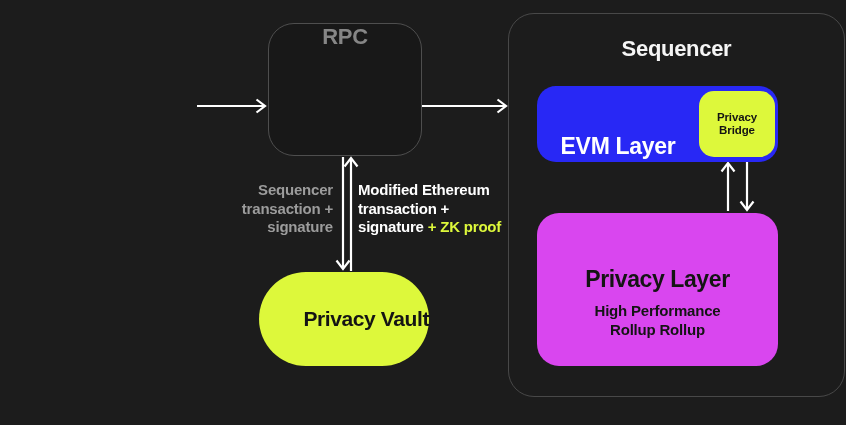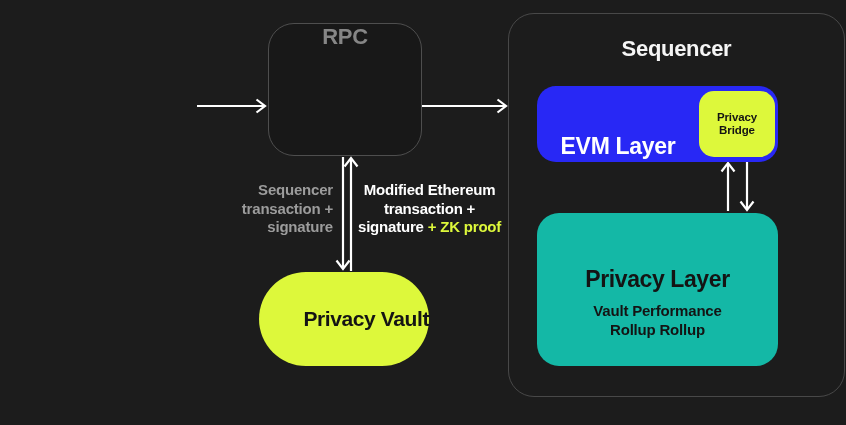--- a/index.html
+++ b/index.html
@@ -39,21 +39,21 @@
   .bridge{
     position:absolute;right:3px;top:5px;width:76px;height:66px;
     background:#ddf83b;border-radius:15px;box-sizing:border-box;
     display:flex;align-items:center;justify-content:center;text-align:center;
     padding:0 10px;
     margin-left:48px;
   }
   .bridge span{color:#141414;font-weight:700;font-size:11.5px;line-height:13.5px;letter-spacing:-0.1px;}
   .player{
     position:absolute;left:28px;top:199px;width:241px;height:153px;
-    background:#14b8a6;border-radius:22px;
+    background:#d946ef;border-radius:22px;
   }
   .pl-title{
     position:absolute;top:53px;left:0;width:100%;text-align:center;
     color:#141414;font-weight:700;font-size:23px;line-height:26px;letter-spacing:-0.4px;
   }
   .pl-sub{
     position:absolute;top:88px;left:0;width:100%;text-align:center;
     color:#141414;font-weight:700;font-size:15px;line-height:19px;letter-spacing:-0.2px;
   }
   .vault{
@@ -61,21 +61,21 @@
     background:#ddf83b;border-radius:47px;
     display:flex;align-items:center;justify-content:flex-end;
   }
   .vault span{color:#141414;font-weight:700;font-size:21px;letter-spacing:-0.4px;}
   
   .edge-label{
     position:absolute;top:181px;font-weight:700;font-size:15px;line-height:18.5px;
     letter-spacing:-0.2px;
   }
   .edge-label.request{right:513px;text-align:right;color:#9c9c9c;}
-  .edge-label.response{left:358px;text-align:center;color:#ffffff;}
+  .edge-label.response{left:358px;text-align:left;color:#ffffff;}
   .volt-text{color:#ddf83b;margin-left:4px;}
   .arrows{position:absolute;left:0;top:0;pointer-events:none;}
   .arrows *{stroke:#ffffff;stroke-width:2.2;fill:none;}
 </style>
 </head>
 <body>
 
 <div class="stage">
 
   <svg class="arrows" width="846" height="425" viewBox="0 0 846 425">
@@ -134,19 +134,19 @@
         <span class="evm-label">EVM Layer</span>
       </div>
       <div class="bridge">
         <span>Privacy Bridge</span>
       </div>
     </div>
 
     <div class="player">
       <div class="pl-title">Privacy Layer</div>
       <div class="pl-sub">
-        <div>Vault Performance</div>
+        <div>High Performance</div>
         <div>Rollup Rollup</div>
       </div>
     </div>
   </div>
 
 </div>
 
 </body></html>

